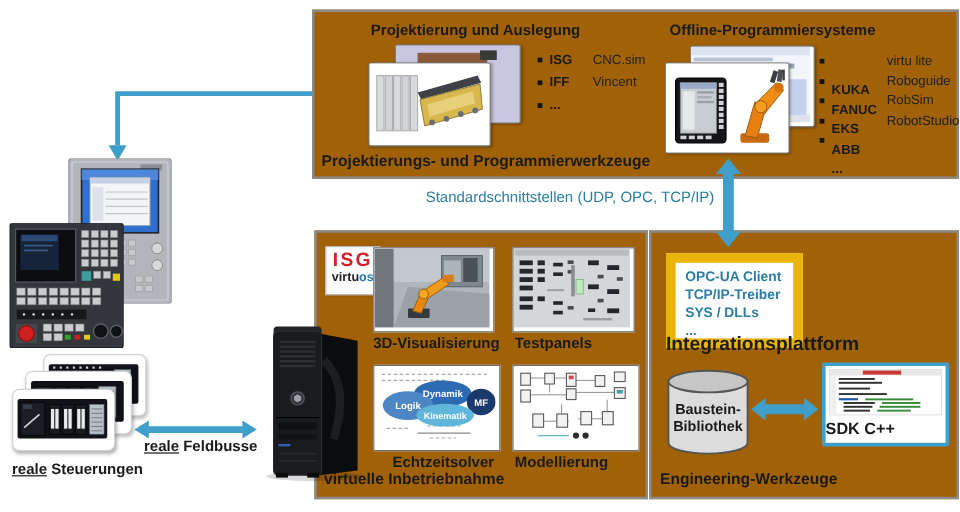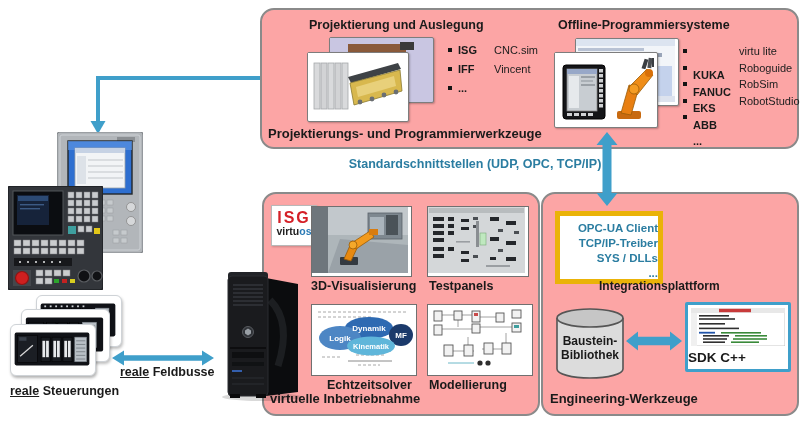--- a/index.html
+++ b/index.html
@@ -1,37 +1,37 @@
 <!DOCTYPE html>
 <html><head>
 <meta charset="utf-8">
 <style>
   html,body{margin:0;padding:0;background:#ffffff;}
   #canvas{position:relative;width:800px;height:427px;background:#ffffff;
           font-family:"Liberation Sans",sans-serif;color:#1a1a1a;overflow:hidden;}
   .abs{position:absolute;}
-  .box{position:absolute;border:2px solid #8a8a8a;border-radius:14px;background:#fca5a5;}
+  .box{position:absolute;border:2px solid #8a8a8a;border-radius:0;background:#a16207;}
   .box-label{position:absolute;font-size:13px;font-weight:bold;white-space:nowrap;}
   .grp-title{position:absolute;font-size:12.5px;font-weight:bold;white-space:nowrap;}
   .caption{position:absolute;font-size:12.5px;font-weight:bold;white-space:nowrap;}
   .card{position:absolute;background:#fff;border:1.5px solid #7d7d7d;border-radius:2px;
         box-shadow:1px 1px 2px rgba(0,0,0,.25);}
   .thumb{position:absolute;border:1.5px solid #707070;background:#fff;overflow:hidden;}
   .bullets{position:absolute;}
   .bullet-row{display:flex;align-items:center;font-size:11px;white-space:nowrap;}
   .bullet-row::before{content:"";width:4px;height:4px;background:#141414;margin-right:6px;flex:0 0 auto;}
   .vendor{font-weight:bold;}
   .bullets-left .bullet-row{height:19px;}
   .bullets-left .vendor{width:36px;}
   .bullets-right .bullet-row{height:16.5px;}
   .bullets-right .vendor{width:46px;margin-top:48px;}
   .product{color:#202020;}
   .interfaces-label{position:absolute;left:340px;top:157px;width:270px;text-align:center;
-                    font-size:12.5px;font-weight:bold;color:#2b7da1;white-space:nowrap;}
-  .opc-card{position:absolute;background:#fff;border:5px solid #eab308;text-align:right;}
+                    font-size:12.5px;font-weight:normal;color:#2b7da1;white-space:nowrap;}
+  .opc-card{position:absolute;background:#fff;border:8px solid #eab308;}
   .opc-line{font-size:11.5px;font-weight:bold;color:#2b7da1;line-height:15px;white-space:nowrap;}
   .isg-logo{position:absolute;background:#fff;border:1px solid #b8b8b8;box-shadow:1px 1px 2px rgba(0,0,0,.2);
             text-align:center;padding-top:3px;}
   .isg-word{color:#d42027;font-weight:bold;font-size:16px;letter-spacing:2px;line-height:17px;}
   .virtuos-word{font-size:10.5px;font-weight:bold;color:#222;line-height:11px;}
   .virtuos-word .os{color:#2a7ab5;}
   .cyl-label{position:absolute;text-align:center;font-size:12px;font-weight:bold;line-height:14px;}
   .sdk-box{position:absolute;background:#fff;border:3px solid #3f9fca;border-radius:2px;}
   .sdk-caption{position:absolute;left:0;right:0;bottom:4px;
                font-size:13.5px;font-weight:bold;}
@@ -311,21 +311,21 @@
   </div>
 
   <div class="box" style="left:541px;top:192px;width:254px;height:220px;">
 
     <div class="opc-card" style="left:12px;top:17px;width:90px;height:58px;padding:5px 0 0 8px;">
       <div class="opc-line">OPC-UA Client</div>
       <div class="opc-line">TCP/IP-Treiber</div>
       <div class="opc-line">SYS / DLLs</div>
       <div class="opc-line">...</div>
     </div>
-    <div class="caption" style="left:12px;top:85px;font-size:12px;margin-left:44px;">Integrationsplattform</div>
+    <div class="caption" style="left:12px;top:85px;font-size:16px;">Integrationsplattform</div>
 
     <svg class="abs" style="left:11px;top:112px;" width="72" height="76" viewBox="0 0 72 76">
       <path d="M3,12 V63 A33,9 0 0 0 69,63 V12" fill="#dcdcdc" stroke="#555" stroke-width="1.6"></path>
       <ellipse cx="36" cy="12" rx="33" ry="9" fill="#c6c6c6" stroke="#555" stroke-width="1.6"></ellipse>
     </svg>
     <div class="cyl-label" style="left:11px;top:140px;width:72px;">
       <div>Baustein-</div>
       <div>Bibliothek</div>
     </div>
 

